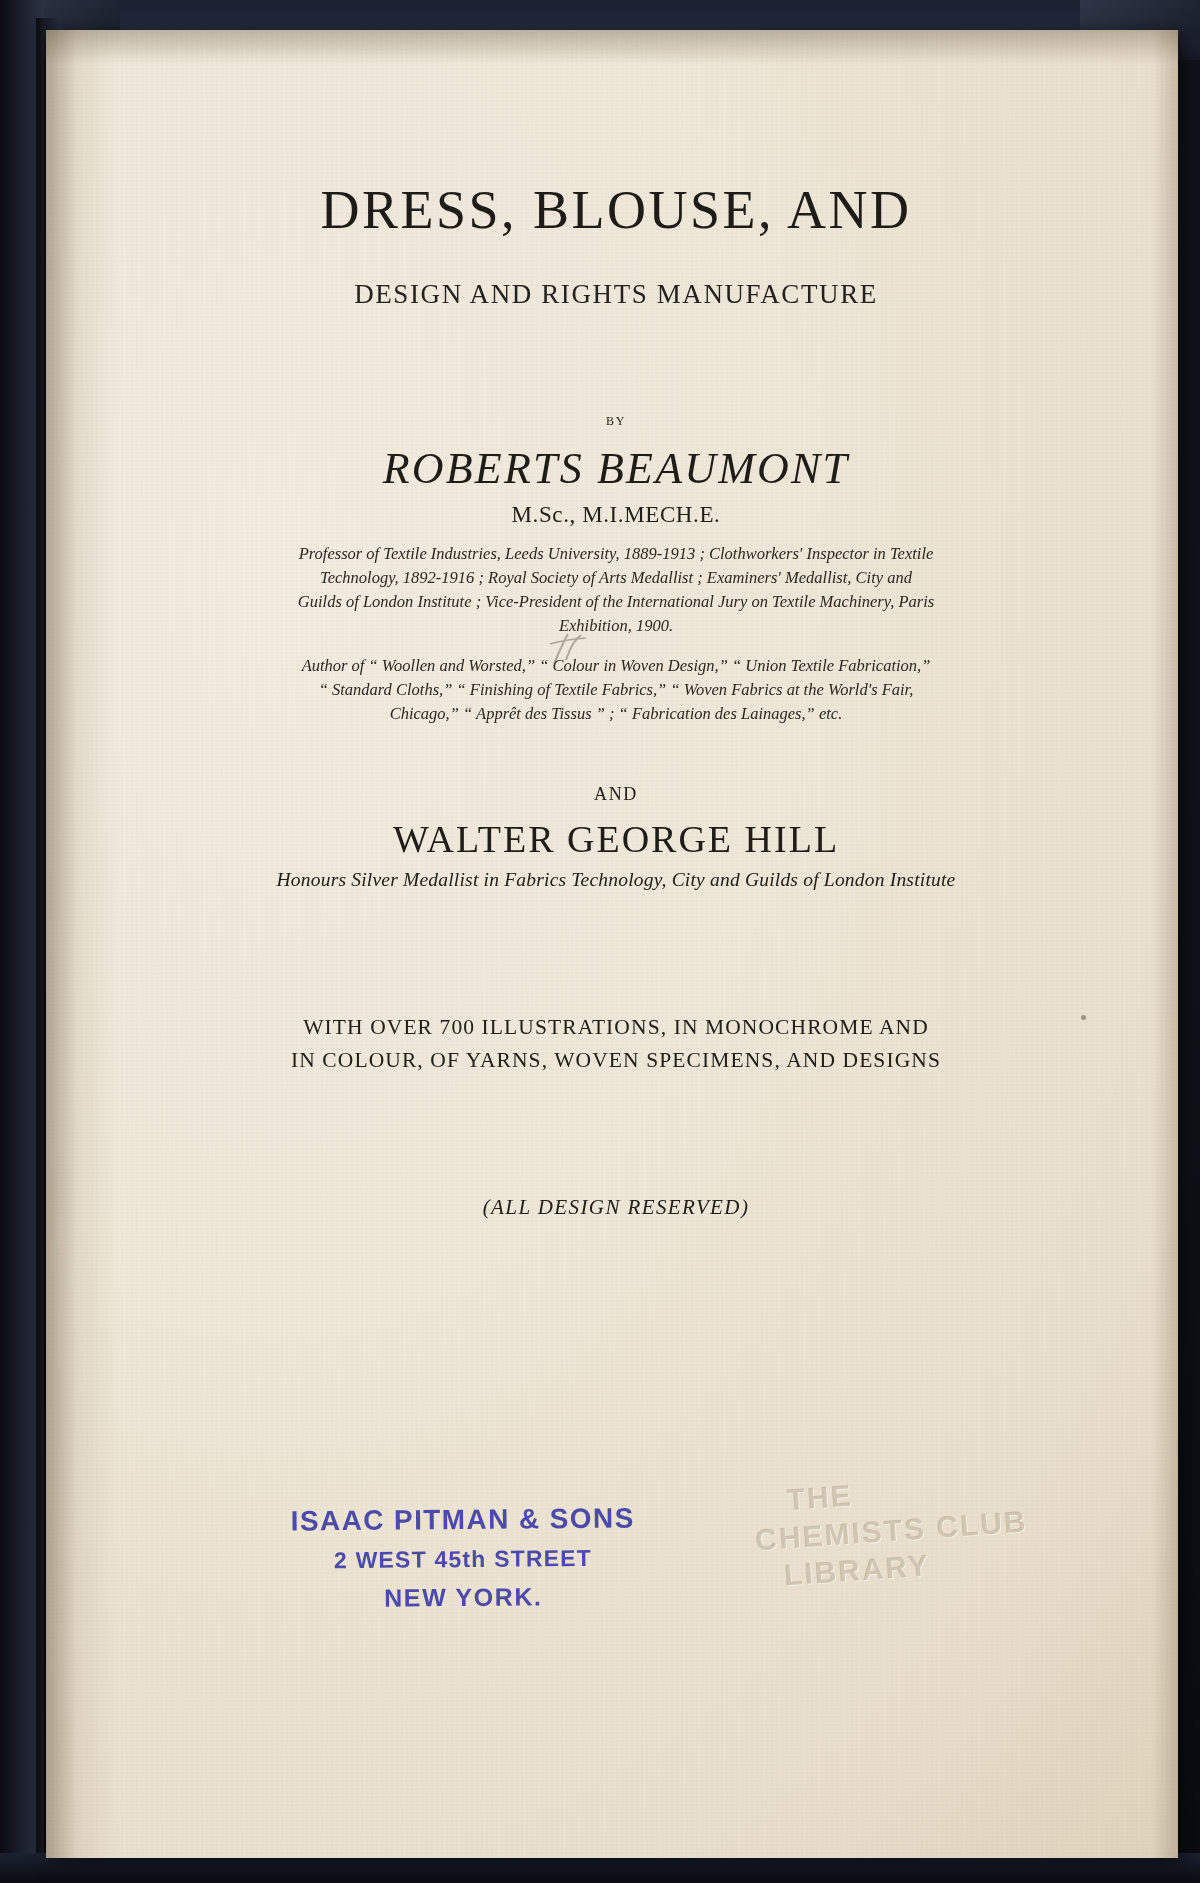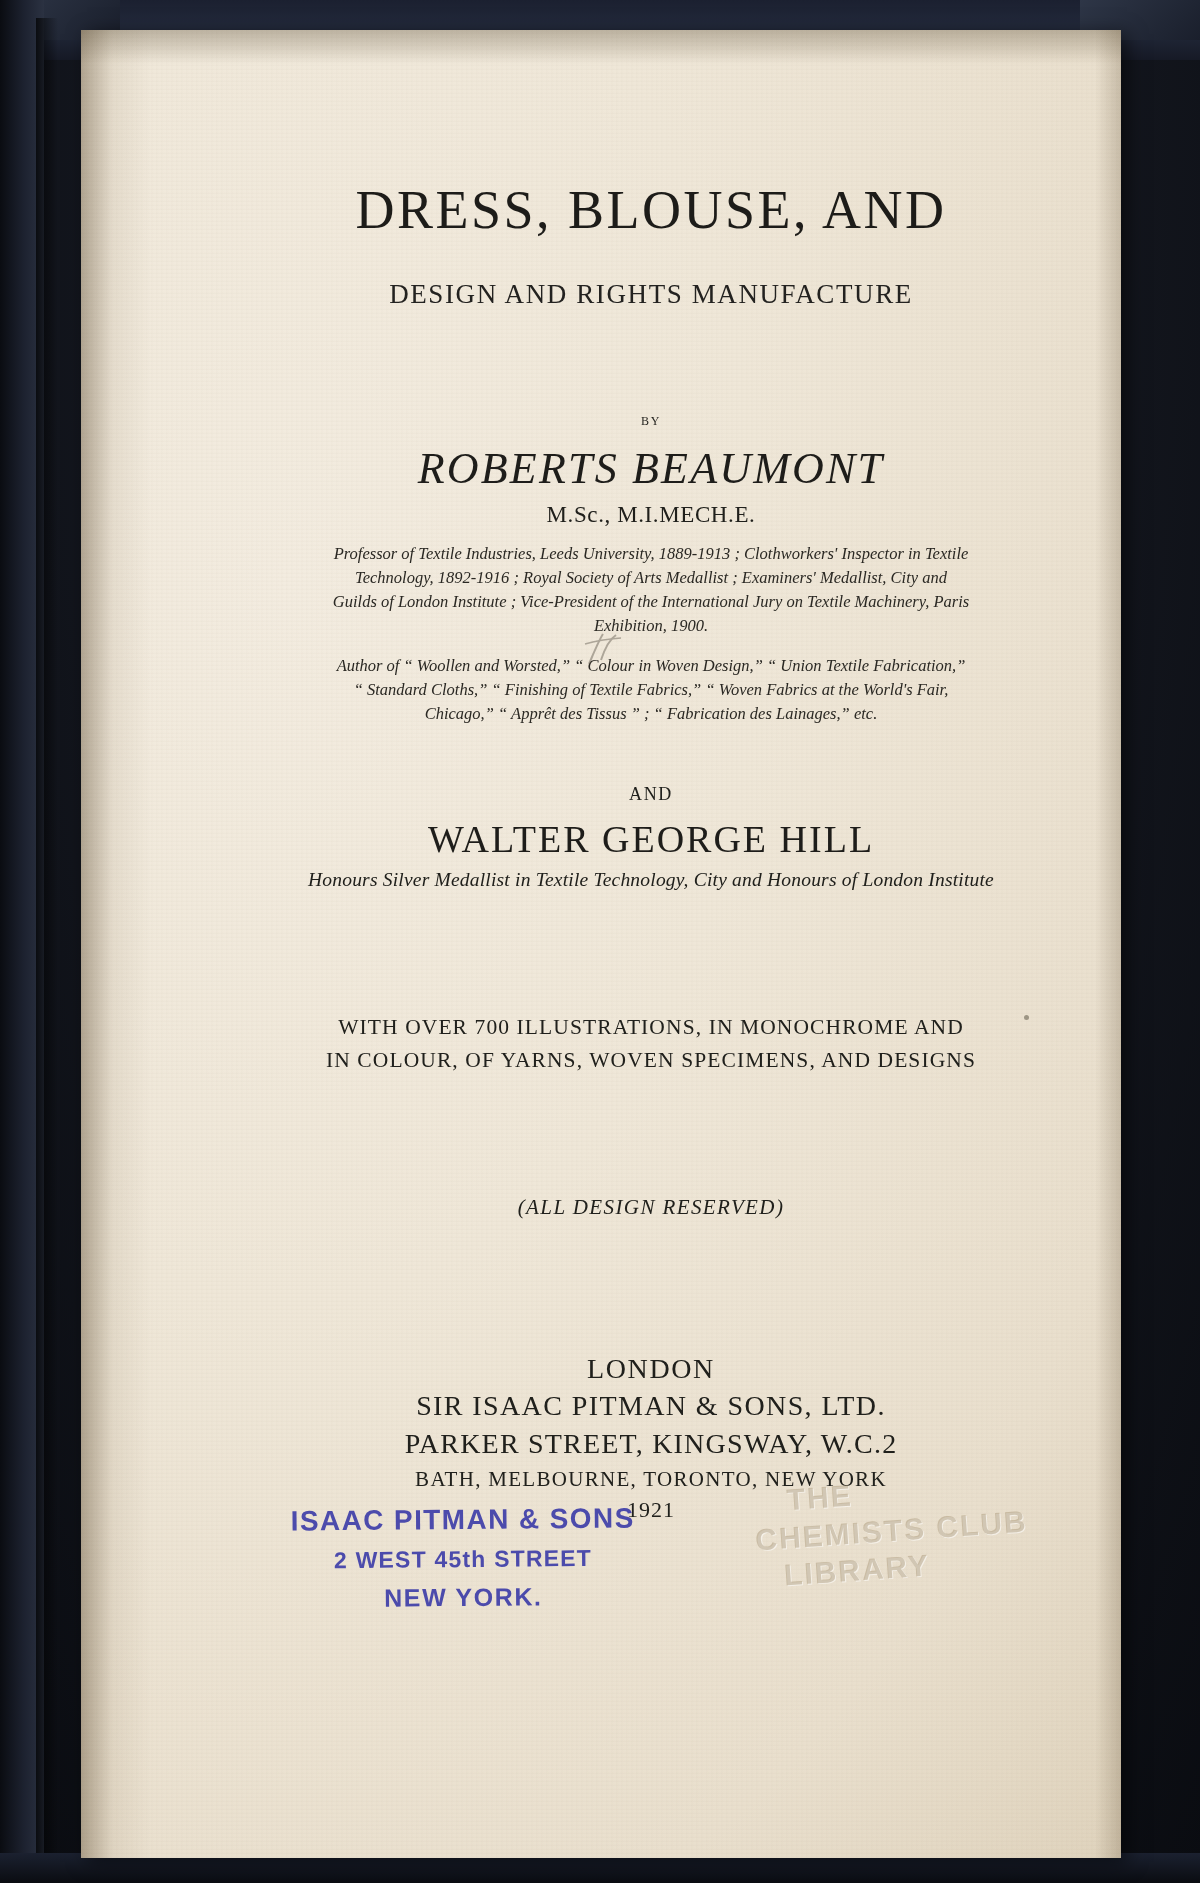--- a/index.html
+++ b/index.html
@@ -51,26 +51,25 @@
     position: absolute;
     left: 0; right: 0; bottom: 0; height: 30px;
     background: linear-gradient(0deg, #0a0c11 0%, #1b2130 100%);
   }
 
   
   .page {
     position: absolute;
     left: 46px;
     top: 30px;
-    width: 1040px;
+    width: 1132px;
     height: 1828px;
     background:
       radial-gradient(ellipse at 20% 30%, #f3ece0 0%, #efe7d8 40%, #e9dfcd 78%, #dfd3bd 100%);
     box-shadow: 6px 4px 18px rgba(0,0,0,0.55);
-    margin-left: 35px;
   }
   .page-grain {
     position: absolute; inset: 0;
     background:
       repeating-linear-gradient(0deg, rgba(120,100,70,0.030) 0px, rgba(120,100,70,0.0) 2px, rgba(120,100,70,0.0) 4px),
       repeating-linear-gradient(90deg, rgba(120,100,70,0.022) 0px, rgba(120,100,70,0.0) 3px, rgba(120,100,70,0.0) 5px);
     pointer-events: none;
   }
   .page-gutter-shadow {
     position: absolute;
@@ -280,36 +279,29 @@
 
       <div class="by">BY</div>
       <div class="author-main">ROBERTS BEAUMONT</div>
       <div class="author-degrees">M.Sc., M.I.MECH.E.</div>
 
       <div class="credits">Professor of Textile Industries, Leeds University, 1889-1913 ; Clothworkers' Inspector in Textile Technology, 1892-1916 ; Royal Society of Arts Medallist ; Examiners' Medallist, City and Guilds of London Institute ; Vice-President of the International Jury on Textile Machinery, Paris Exhibition, 1900.</div>
       <div class="credits second">Author of “ Woollen and Worsted,” “ Colour in Woven Design,” “ Union Textile Fabrication,” “ Standard Cloths,” “ Finishing of Textile Fabrics,” “ Woven Fabrics at the World's Fair, Chicago,” “ Apprêt des Tissus ” ; “ Fabrication des Lainages,” etc.</div>
 
       <div class="and">AND</div>
       <div class="author2">WALTER GEORGE HILL</div>
-      <div class="author2-line">Honours Silver Medallist in Textile Technology, City and Honours of London Institute</div>
+      <div class="author2-line">Honours Silver Medallist in Fabrics Technology, City and Guilds of London Institute</div>
 
       <div class="illus">
         <div>WITH OVER 700 ILLUSTRATIONS, IN MONOCHROME AND</div>
         <div>IN COLOUR, OF YARNS, WOVEN SPECIMENS, AND DESIGNS</div>
       </div>
 
       <div class="rights">(ALL DESIGN RESERVED)</div>
 
-      <div class="imprint">
-        <div class="l1">LONDON</div>
-        <div class="l2">SIR  ISAAC  PITMAN  &amp;  SONS,  LTD.</div>
-        <div class="l3">PARKER STREET, KINGSWAY, W.C.2</div>
-        <div class="l4">BATH,  MELBOURNE,  TORONTO,  NEW  YORK</div>
-        <div class="l5">1921</div>
-      </div>
     </div>
 
     <svg class="scribble" viewBox="0 0 46 40">
       <path d="M6 34 C12 20, 16 10, 20 4" stroke="#6d665a" stroke-width="2" fill="none"></path>
       <path d="M18 30 C22 18, 27 9, 33 5" stroke="#6d665a" stroke-width="2" fill="none"></path>
       <path d="M2 14 C12 11, 24 9, 38 8" stroke="#6d665a" stroke-width="1.6" fill="none"></path>
     </svg>
     <div class="speck"></div>
   </div>
 

